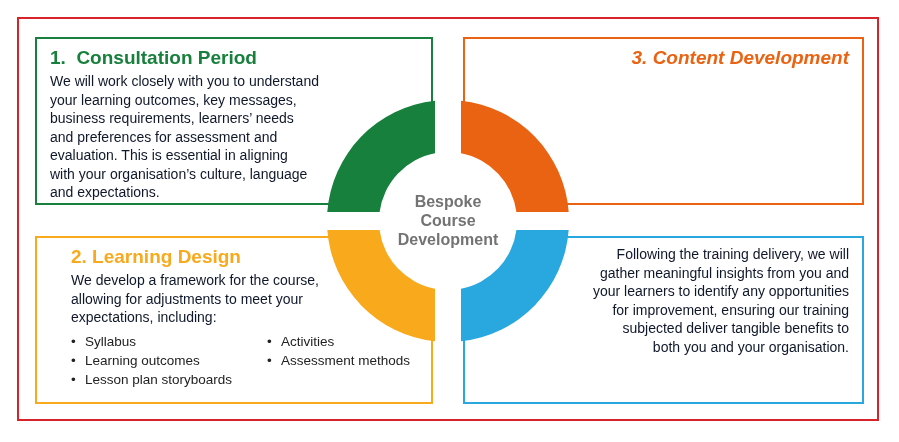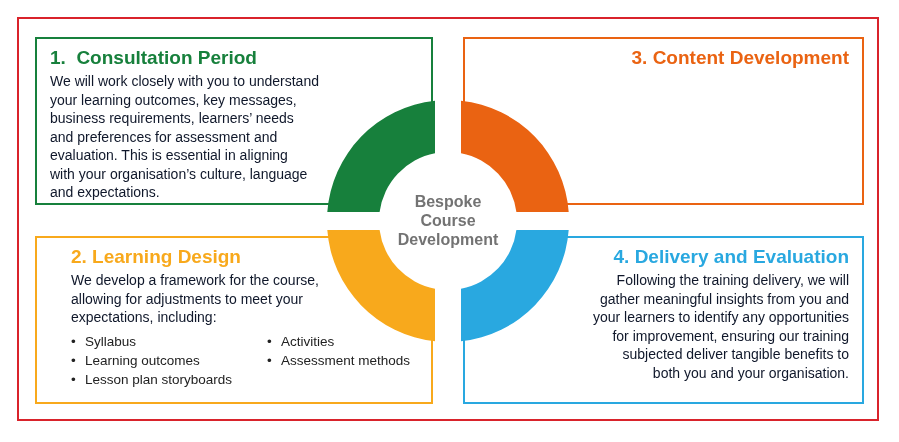--- a/index.html
+++ b/index.html
@@ -37,21 +37,21 @@
     font-size: 14px;
     line-height: 18.5px;
     color: #0f172a;
     white-space: pre-wrap;
   }
   .box1 { left: 35px; top: 37px;  width: 398px; height: 168px; border-color: #17803c; }
   .box1 h2 { color: #17803c; }
   .box2 { left: 35px; top: 236px; width: 398px; height: 168px; border-color: #f8a91c; padding-left: 34px; }
   .box2 h2 { color: #f8a91c; }
   .box3 { left: 463px; top: 37px;  width: 401px; height: 168px; border-color: #ea6312; text-align: right; }
-  .box3 h2 { color: #ea6312; }
+  .box3 h2 { color: #ea6312; font-style: italic; }
   .box4 { left: 463px; top: 236px; width: 401px; height: 168px; border-color: #29a8e0; text-align: right; }
   .box4 h2 { color: #29a8e0; }
 
   .cols { display: flex; margin-top: 5px; }
   .col { list-style: none; margin: 0; padding: 0; font-size: 13.5px; color: #222222; }
   .col-1 { width: 196px; }
   .col li { display: flex; line-height: 19px; }
   .blt { width: 14px; flex: 0 0 14px; color: #222222; }
 
   .ring {
@@ -123,21 +123,20 @@
         </li>
         <li>
           <span class="blt">•</span>
           <span>Assessment methods</span>
         </li>
       </ul>
     </div>
   </section>
 
   <section class="box box4">
-    <h2>4. Delivery and Evaluation</h2>
     <p class="body">Following the training delivery, we will
 gather meaningful insights from you and
 your learners to identify any opportunities
 for improvement, ensuring our training
 subjected deliver tangible benefits to
 both you and your organisation.</p>
   </section>
 
   <svg class="ring" viewBox="0 0 899 442" xmlns="http://www.w3.org/2000/svg">
     <circle cx="448" cy="221" r="70" fill="#ffffff"></circle>

